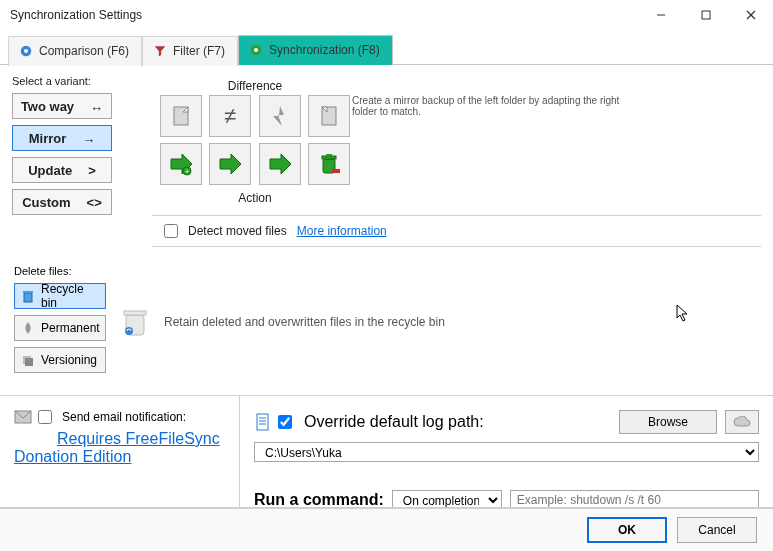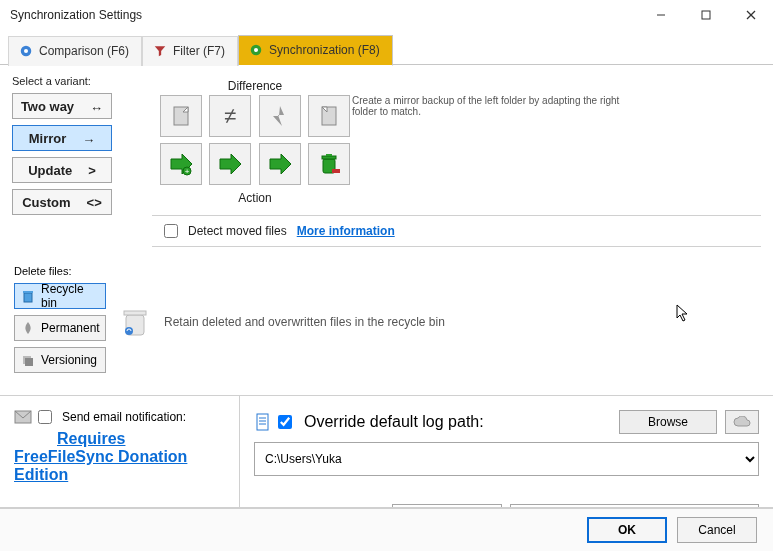--- a/index.html
+++ b/index.html
@@ -13,21 +13,21 @@
   
   .tabbar { display:flex; align-items:flex-end; padding: 4px 8px 0 8px; }
   .tab {
     padding:7px 12px 8px 10px; font-size:12px; color:#333;
     border:1px solid transparent; border-bottom:none;
     display:flex; align-items:center; gap:6px;
     position:relative; top:1px; background:#fafafa;
     border-color:#ddd; margin-right:0;
   }
   .tab.inactive { background:#f5f5f5; border-color:#d6d6d6;}
-  .tab.active { background:#eab308; border-color:#c6c6c6; border-bottom:1px solid #fff; font-weight:400;}
+  .tab.active { background:#14b8a6; border-color:#c6c6c6; border-bottom:1px solid #fff; font-weight:400;}
   .tabline { border-bottom:1px solid #c6c6c6; margin-top:-1px;}
 
   .content { padding:10px 12px 0 12px; font-size:12px; color:#222;}
 
   
   .variant-col{ width:110px; display:flex; flex-direction:column; gap:6px;}
   .vbtn{
     height:26px; width:100px; border:1px solid #a6a6a6; background:#f6f6f6;
     display:flex; align-items:center; justify-content:center; gap:16px;
     font-family: "Courier New", monospace; font-weight:bold; font-size:13px;
@@ -43,40 +43,40 @@
     width:42px;height:42px;border:1px solid #b5b5b5;background:#f2f2f2;
     display:inline-flex;align-items:center;justify-content:center;margin:2px;
   }
   .icon-lbl{font-size:12px;margin-top:4px;}
   .desc { color:#555; font-size:10px; padding-top:20px; max-width:290px;}
   .subbar{
     border-top:1px solid #d0d0d0;border-bottom:1px solid #d0d0d0;
     padding:8px 0 8px 12px; display:flex; align-items:center; gap:10px; margin-left:140px;
   }
   input[type=checkbox]{width:14px;height:14px;margin:0 4px 0 0;}
-  .link{color:#0a6cd6; text-decoration:underline; cursor:pointer;font-weight:bold;}
+  .link{color:#0a6cd6; text-decoration:underline; cursor:pointer;}
 
   .delbtn{
     width:92px;height:26px;border:1px solid #a6a6a6;background:#f3f3f3;
     display:flex;align-items:center;padding:0 6px;gap:6px;font-size:12px;cursor:pointer;
     margin-bottom:6px;
   }
   .delbtn.selected{background:#cfe8ff;border-color:#2a7ad4;}
 
   
   .botgrid{display:flex;}
   .botleft{width:240px; padding:14px 10px 10px 14px; border-right:1px solid #d0d0d0;}
   .botright{flex:1; padding:14px 14px 10px 14px;}
   .email-row{display:flex;align-items:center;gap:6px;font-size:12px;margin-bottom:6px;}
   .btn{
     border:1px solid #a6a6a6;background:#eee;padding:4px 28px;font-size:12px;cursor:pointer;
     height:24px;display:inline-flex;align-items:center;
   }
   .input, select{
-    border:1px solid #a6a6a6;background:#fff;font-size:12px;height:34px;padding:2px 6px;width:100%;
+    border:1px solid #a6a6a6;background:#fff;font-size:12px;height:20px;padding:2px 6px;width:100%;
   }
   .cloudbtn{width:34px;height:24px;border:1px solid #a6a6a6;background:#eee;display:inline-flex;align-items:center;justify-content:center;}
 
   .footer{
     position:absolute; bottom:0; left:0; right:0; height:44px;
     border-top:2px solid #d0d0d0; background:#fafafa;
     display:flex;align-items:center;justify-content:flex-end;gap:10px;padding:0 16px;
   }
   .okbtn{
     width:80px;height:26px;border:2px solid #0a6cd6;background:#f6f6f6;

